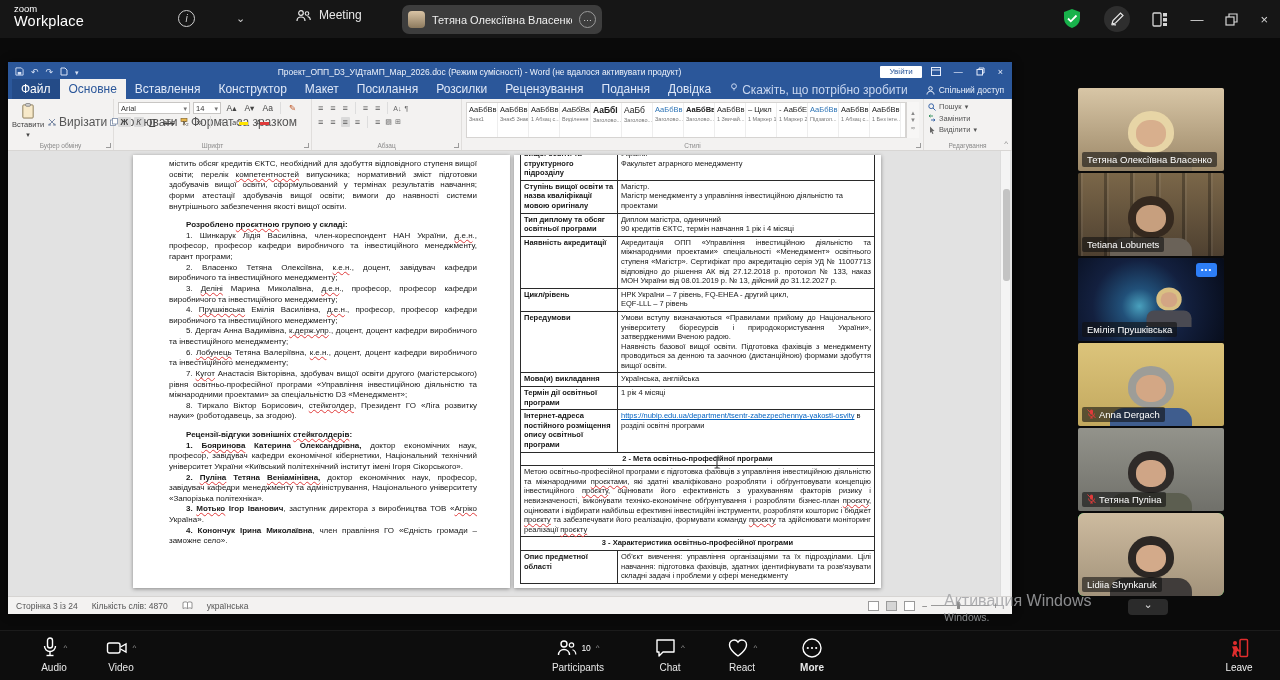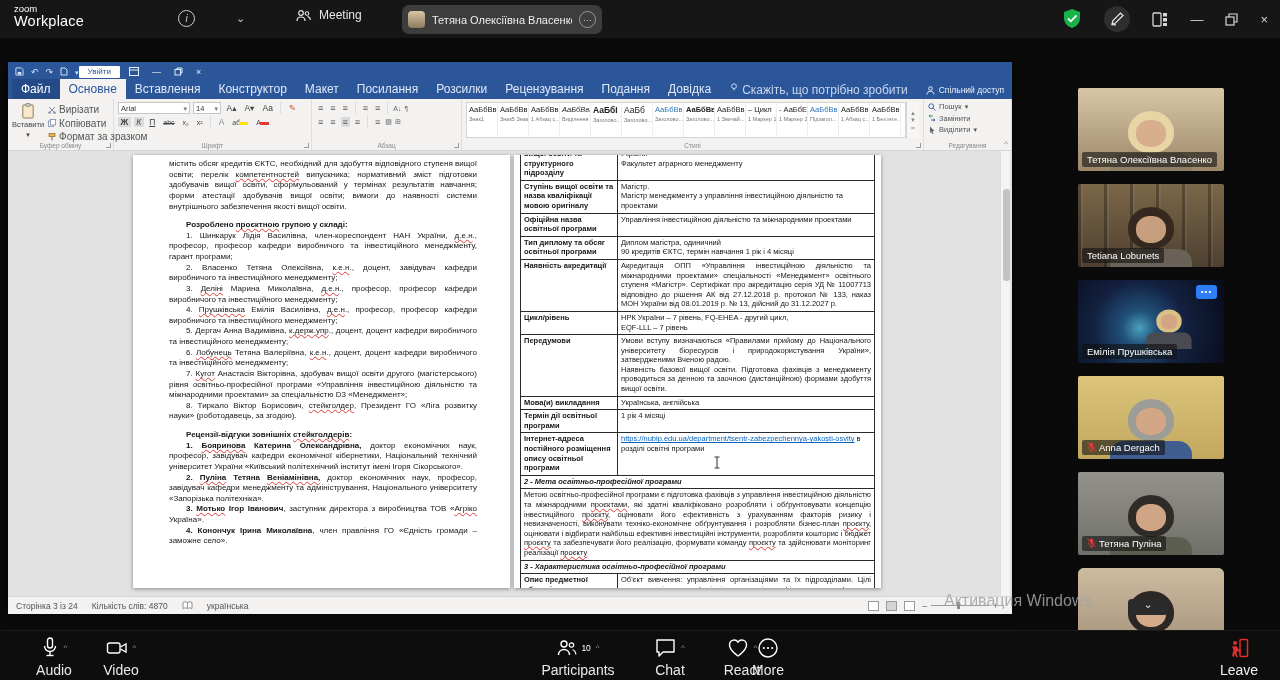--- a/index.html
+++ b/index.html
@@ -44,21 +44,21 @@
   .wtab.file{background:#244b87;color:#fff;margin-left:4px;}
   .wtab.active{background:#f3f2f1;color:#2b579a;}
   .tellme{display:flex;align-items:flex-start;gap:4px;margin-left:10px;margin-bottom:2px;color:#c8d6ef;}
 
   .w-ribbon{height:52px;background:#f3f2f1;border-bottom:1px solid #d8d6d4;display:flex;position:relative;color:#444;}
   .rgroup{position:relative;border-right:1px solid #e0deDC;border-right:1px solid #e0dedc;padding:3px 4px 11px;}
   .glabel{position:absolute;bottom:1px;left:0;right:0;text-align:center;font-size:6.5px;color:#8a8a8a;}
   .dlg{position:absolute;right:2px;bottom:2px;width:5px;height:5px;border-right:1px solid #9a9a9a;border-bottom:1px solid #9a9a9a;}
   .grp-clip{width:106px;display:flex;gap:4px;}
   .paste-big{width:36px;display:flex;flex-direction:column;align-items:center;font-size:7.5px;gap:1px;padding-top:1px;}
-  .clip-col{display:flex;flex-direction:column;justify-content:flex-start;gap:2.5px;font-size:10px;color:#555;padding-top:2px;}
+  .clip-col{display:flex;flex-direction:row;justify-content:flex-end;gap:2.5px;font-size:12px;color:#555;padding-top:2px;}
   .clip-item{display:flex;align-items:center;gap:3px;white-space:nowrap;}
   .grp-font{width:198px;display:flex;flex-direction:column;gap:2px;}
   .frow{display:flex;align-items:center;gap:3px;}
   .combo{border:1px solid #c8c6c4;background:#fff;font-size:7.5px;height:12px;display:flex;align-items:center;
          justify-content:space-between;padding:0 2px;color:#333;}
   .combo .g-caret{color:#777;}
   .fbtn{font-size:8.5px;color:#444;padding:0 2.5px;}
   .fbtn.pressed{background:#dadada;border-radius:1px;}
   .fb-b{font-weight:bold;} .fb-i{font-style:italic;} .fb-u{text-decoration:underline;}
   .fb-strike{text-decoration:line-through;}
@@ -91,21 +91,21 @@
   .page2{left:506px;width:367px;height:433px;}
   .p1-inner{padding:4px 33px 0 36px;font-size:8px;line-height:1.33;color:#161616;text-align:justify;}
   .p1-inner p{margin:0;text-indent:17px;}
   .p1-inner p.noind{text-indent:0;}
   .p1-inner p.heading{font-weight:bold;margin-top:8px;}
   .b{font-weight:bold;}
   .spell{text-decoration:underline;text-decoration-style:wavy;text-decoration-color:#e03b3b;text-decoration-thickness:1px;text-decoration-skip-ink:none;}
   .ptable{border-collapse:collapse;width:355px;margin:-8px 6px 0;font-size:7.5px;line-height:1.28;color:#161616;}
   .ptable td{border:1px solid #2a2a2a;padding:1px 3px 2px;vertical-align:top;}
   .ptable td.lbl{width:97px;font-weight:bold;}
-  .ptable td.hdr{text-align:left;font-weight:bold;font-style:italic;}
+  .ptable td.hdr{text-align:center;font-weight:bold;}
   .ptable td.val .vl{min-height:8px;}
   .ptable td.val.just .vl{text-align:justify;}
   .ptable td.txt{text-align:justify;}
   .link{color:#0563c1;text-decoration:underline;word-break:break-all;}
   .vscroll{position:absolute;right:2px;top:0;bottom:0;width:10px;background:#f4f4f4;border-left:1px solid #dcdcdc;}
   .vthumb{position:absolute;left:1.5px;top:38px;width:7px;height:92px;background:#c3c3c3;border-radius:3px;}
   .ibeam{position:absolute;left:705px;top:304px;z-index:12;}
 
   
   .w-status{position:absolute;left:0;right:0;bottom:0;height:18px;background:#f3f2f1;border-top:1px solid #d6d4d2;
@@ -117,21 +117,21 @@
   .zslider{display:flex;align-items:center;gap:4px;color:#666;}
   .ztrack{width:58px;height:1px;background:#9a9a9a;position:relative;}
   .zknob{position:absolute;left:26px;top:-3px;width:3px;height:7px;background:#8a8a8a;}
 
   
   .wm{position:absolute;left:944px;top:592px;z-index:60;pointer-events:none;color:#a2a3a6;opacity:.85;}
   .wm-title{font-size:16px;}
   .wm-line{font-size:10.5px;line-height:1.5;color:#9da0a3;}
 
   
-  .ppanel{position:absolute;left:1078px;top:88px;width:146px;z-index:20;display:flex;flex-direction:column;gap:13px;}
+  .ppanel{position:absolute;left:1078px;top:88px;width:146px;z-index:20;display:flex;flex-direction:column;gap:2px;}
   .tile{position:relative;width:146px;height:83px;overflow:hidden;border-radius:2px;background:#222;}
   .tile.active{outline:2.5px solid #23d959;outline-offset:-2px;border-radius:6px;}
   .tile-bg{position:absolute;inset:0;}
   .person{position:absolute;left:50%;bottom:-4px;transform:translateX(-50%);width:96px;height:64px;}
   .hair{position:absolute;left:50%;top:0;transform:translateX(-50%);width:46px;height:42px;border-radius:50% 50% 46% 46%;}
   .face{position:absolute;left:50%;top:9px;transform:translateX(-50%);width:30px;height:27px;border-radius:46%;}
   .torso{position:absolute;left:50%;bottom:-8px;transform:translateX(-50%);width:82px;height:30px;border-radius:14px 14px 0 0;}
   .tile.v-space .person{left:62%;bottom:4px;transform:translateX(-50%) scale(.55);}
   .name-label{position:absolute;left:4px;bottom:4px;max-width:138px;background:rgba(16,16,16,.6);color:#fff;
               font-size:9.5px;padding:1.5px 5px 2.5px;border-radius:2px;display:flex;align-items:center;gap:3px;
@@ -140,21 +140,21 @@
              color:#fff;font-size:8px;line-height:8px;display:flex;align-items:center;justify-content:center;padding:0;}
   .tile-more::before{content:"•••";letter-spacing:1px;}
   .collapse-btn{position:absolute;left:1128px;top:599px;width:40px;height:16px;background:#2b2b2b;border:none;border-radius:4px;
                 color:#dcdcdc;display:flex;align-items:center;justify-content:center;z-index:25;}
   .collapse-btn::before{content:"⌄";font-size:11px;margin-top:-5px;}
 
   
   .btoolbar{position:absolute;left:0;top:630px;width:1280px;height:50px;background:#0d0d0d;border-top:1px solid #1b1b1b;z-index:30;}
   .tb-item{position:absolute;top:6px;display:flex;flex-direction:column;align-items:center;gap:3px;color:#e9e9e9;}
   .tb-row{display:flex;align-items:center;gap:5px;height:22px;}
-  .tb-label{font-size:14px;}
+  .tb-label{font-size:10px;}
   .caret-up{color:#9a9a9a;font-size:8px;margin-top:-2px;}
   .caret-up::before{content:"^";}
   .badge10{font-size:8.5px;color:#fff;margin-left:-2px;}
   .leave-label{color:#f0f0f0;}
 </style>
 </head>
 <body>
 
 <div id="stage">
 
@@ -213,20 +213,21 @@
           <path d="M1 1h6l2 2v6H1z" fill="none" stroke="#d7e2f6" stroke-width="1"></path>
           <rect x="3" y="5.5" width="4" height="3" fill="#d7e2f6"></rect>
         </svg>
         <span class="g-undo"></span>
         <span class="g-redo"></span>
         <svg width="8" height="9" viewBox="0 0 8 9">
           <path d="M1 1h4l2 2v5H1z" fill="none" stroke="#d7e2f6" stroke-width="1"></path>
         </svg>
         <span class="g-caret"></span>
       </div>
+      <div class="w-doctitle">Проект_ОПП_D3_УІДтаМП_Мар_2026.doc (Режим сумісності) - Word (не вдалося активувати продукт)</div>
       <div class="signin">Увійти</div>
       <div class="w-winctl">
         <svg width="10" height="9" viewBox="0 0 10 9">
           <rect x="0.5" y="0.5" width="9" height="8" fill="none" stroke="#e7eefc" stroke-width="1"></rect>
           <line x1="0.5" y1="3" x2="9.5" y2="3" stroke="#e7eefc" stroke-width="1"></line>
         </svg>
         <span>—</span>
         <svg width="9" height="9" viewBox="0 0 9 9">
           <rect x="1" y="2.5" width="5.5" height="5.5" fill="none" stroke="#e7eefc" stroke-width="1"></rect>
           <path d="M3 2.5V1h5v5H6.5" fill="none" stroke="#e7eefc" stroke-width="1"></path>
@@ -485,26 +486,20 @@
                 </td>
               </tr>
               <tr>
                 <td class="lbl">Ступінь вищої освіти та назва кваліфікації мовою оригіналу</td>
                 <td class="val">
                   <div class="vl">Магістр.</div>
                   <div class="vl">Магістр менеджменту з управління інвестиційною діяльністю та проектами</div>
                 </td>
               </tr>
               <tr>
-                <td class="lbl">Офіційна назва освітньої програми</td>
-                <td class="val">
-                  <div class="vl">Управління інвестиційною діяльністю та міжнародними проектами</div>
-                </td>
-              </tr>
-              <tr>
                 <td class="lbl">Тип диплому та обсяг освітньої програми</td>
                 <td class="val">
                   <div class="vl">Диплом магістра, одиничний</div>
                   <div class="vl">90 кредитів ЄКТС, термін навчання 1 рік і 4 місяці</div>
                 </td>
               </tr>
               <tr>
                 <td class="lbl">Наявність акредитації</td>
                 <td class="val just">
                   <div class="vl">Акредитація ОПП «Управління інвестиційною діяльністю та міжнародними проектами» спеціальності «Менеджмент» освітнього ступеня «Магістр». Сертифікат про акредитацію серія УД № 11007713 відповідно до рішення АК від 27.12.2018 р. протокол № 133, наказ МОН України від 08.01.2019 р. № 13, дійсний до 31.12.2027 р.</div>
@@ -588,20 +583,21 @@
               <span class="zknob"></span>
             </span>
           <span>+</span>
         </div>
       </div>
     </div>
   </div>
 
   <div class="wm">
     <div class="wm-title">Активация Windows</div>
+    <div class="wm-line">Windows.</div>
   </div>
 
   <div class="ppanel">
       <div class="tile v-plain">
       <div class="tile-bg" style="background: linear-gradient(rgb(216, 198, 166), rgb(156, 136, 104));"></div>
       <div class="person">
         <div class="hair" style="background: rgb(231, 213, 166);"></div>
         <div class="face" style="background: rgb(216, 175, 141);"></div>
         <div class="torso" style="background: rgb(143, 127, 102);"></div>
       </div>
@@ -740,21 +736,21 @@
     <div class="tb-item" style="left:712px;width:60px;">
       <div class="tb-row">
         <svg width="22" height="22" viewBox="0 0 22 22">
           <path d="M11 19S2.5 13.5 2.5 7.8C2.5 4.9 4.8 3 7.2 3c1.6 0 3 .8 3.8 2.1C11.8 3.8 13.2 3 14.8 3c2.4 0 4.7 1.9 4.7 4.8C19.5 13.5 11 19 11 19z" fill="none" stroke="#fff" stroke-width="1.4"></path>
         </svg>
         <span class="caret-up"></span>
       </div>
       <span class="tb-label">React</span>
     </div>
 
-    <div class="tb-item" style="left:740px;width:56px;">
+    <div class="tb-item" style="left:784px;width:56px;font-weight:bold;">
       <div class="tb-row">
         <svg width="22" height="22" viewBox="0 0 22 22">
           <circle cx="11" cy="11" r="9" fill="none" stroke="#fff" stroke-width="1.4"></circle>
           <circle cx="6.8" cy="11" r="1.1" fill="#fff"></circle>
           <circle cx="11" cy="11" r="1.1" fill="#fff"></circle>
           <circle cx="15.2" cy="11" r="1.1" fill="#fff"></circle>
         </svg>
       </div>
       <span class="tb-label">More</span>
     </div>

